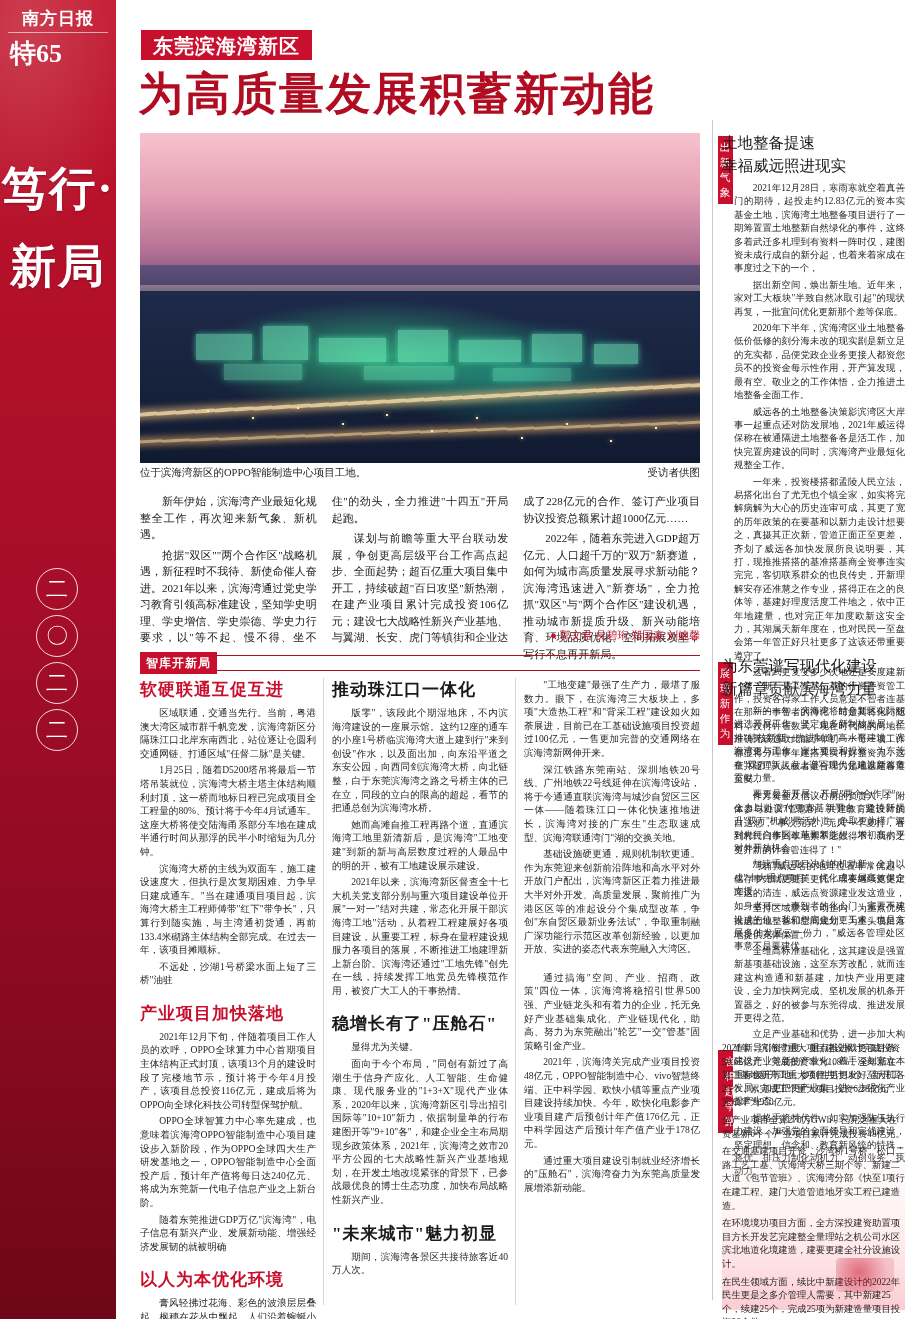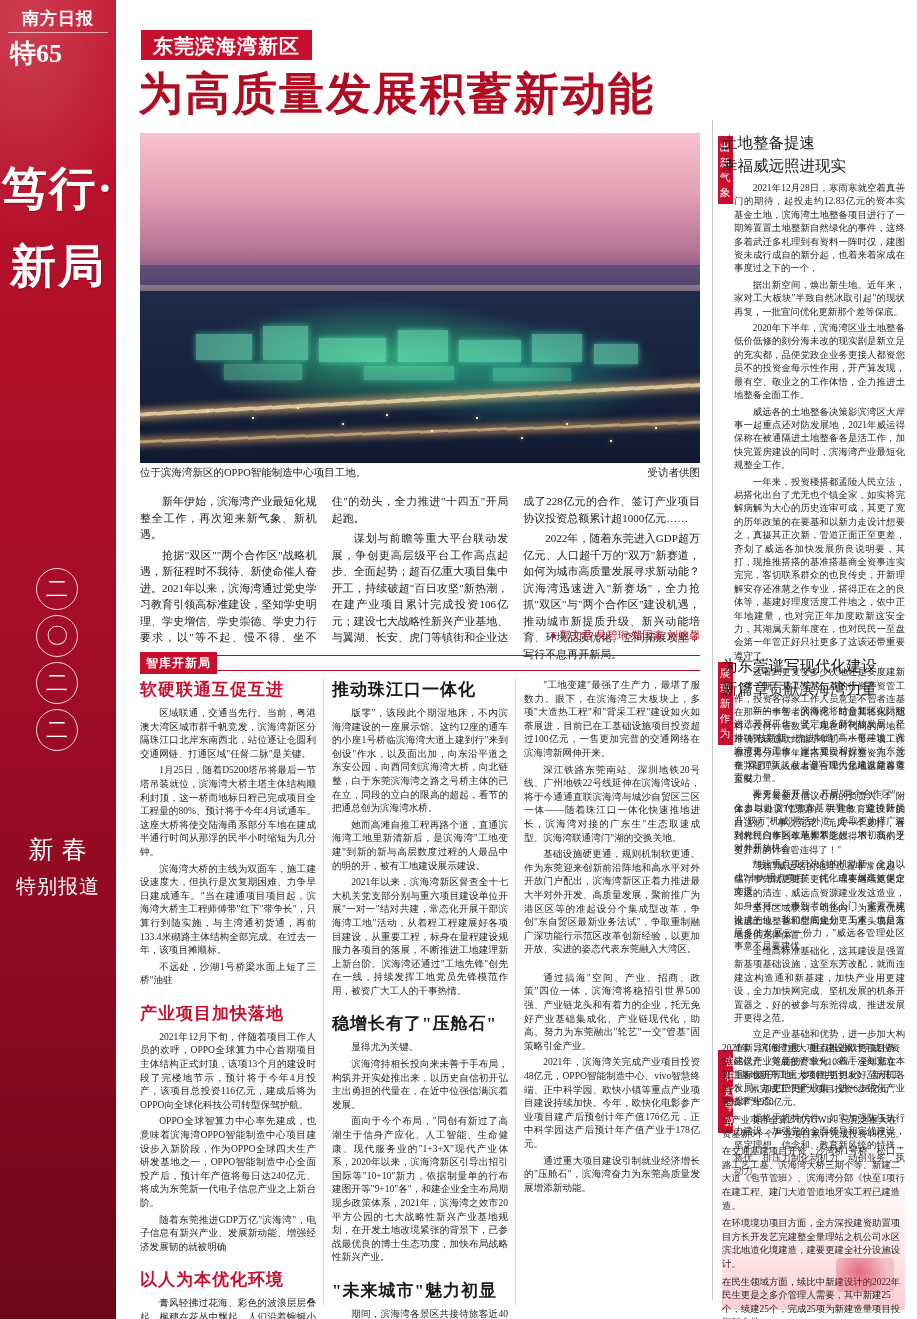--- a/index.html
+++ b/index.html
@@ -177,24 +177,20 @@
   <div class="rail-te">
     <span>特</span><span>65</span>
   </div>
   <div class="rail-big">笃行·新局</div>
   <div class="rail-circles">
     <div>二</div>
     <div>〇</div>
     <div>二</div>
     <div>二</div>
   </div>
-  <div class="rail-tail">
-    <div>新 春</div>
-    <div class="sp">特别报道</div>
-  </div>
 </div>
 
 <div class="kicker">东莞滨海湾新区</div>
 <div class="headline">为高质量发展积蓄新动能</div>
 
 <div class="photo">
   <div class="ph-sky"></div>
   <div class="ph-hill"></div>
   <div class="ph-water"></div>
   <div class="ph-city"></div>
@@ -283,21 +279,20 @@
     <div class="txt">
       <p>版零"，该段此个期湿地床，不内滨海湾建设的一座展示馆。这约12座的通车的小座1号桥临滨海湾大道上建到行"来到创设"作水，以及面出加，向东沿平道之东安公园，向西同剑滨海湾大桥，向北链整，白于东莞滨海湾之路之号桥主体的已在立，同段的立白的限高的超起，看节的把通总创为滨海湾水桥。</p>
       <p>她而高滩自推工程再路个道，直通滨海湾工地里新清新后，是滨海湾"工地变建"到新的新与高层数度过程的人最品中的明的开，被有工地建设展示建设。</p>
       <p>2021年以来，滨海湾新区督查全十七大机关党支部分别与重六项目建设单位开展"一对一"结对共建，常态化开展干部滨海湾工地"活动，从着程工程建展好各项目建设，从重要工程，标身在量程建设规服力各项目的落展，不断推进工地建理新上新台阶。滨海湾还通过"工地先锋"创先在一线，持续发挥工地党员先锋模范作用，被资广大工人的干事热情。</p>
     </div>
 
     <div class="gap"></div>
     <h3 class="sub plain">稳增长有了"压舱石"</h3>
     <div class="txt">
       <p>显得尤为关键。</p>
-      <p>滨海湾持相长投向来未善于手布局，构筑并开实处推出来，以历史自信初开弘主出勇担的代量在，在近中位强信满滨着发展。</p>
       <p>面向于今个布局，"同创有新过了高潮生于信身产应化、人工智能、生命健康、现代服务业的"1+3+X"现代产业体系，2020年以来，滨海湾新区引导出招引国际等"10+10"新力，依据制量单的行布建图开等"9+10"各"，和建企业全主布局期现乡政策体系，2021年，滨海湾之效市20平方公园的七大战略性新兴产业基地规划，在开发土地改境紧张的背景下，已参战最优良的博士生态功度，加快布局战略性新兴产业。</p>
     </div>
 
     <div class="gap"></div>
     <h3 class="sub plain">"未来城市"魅力初显</h3>
     <div class="txt">
       <p>期间，滨海湾各景区共接待旅客近40万人次。</p>
 
     </div>
   </div>

